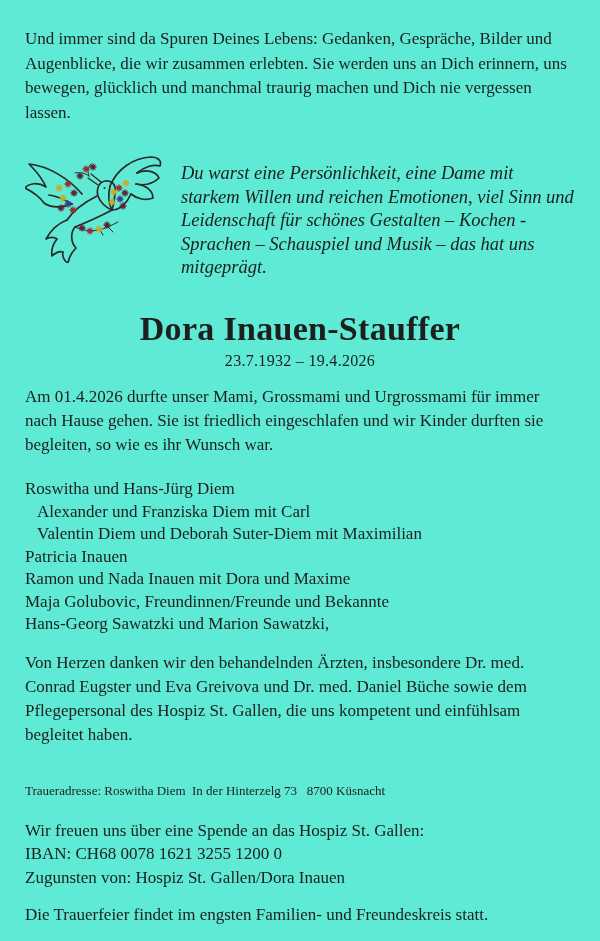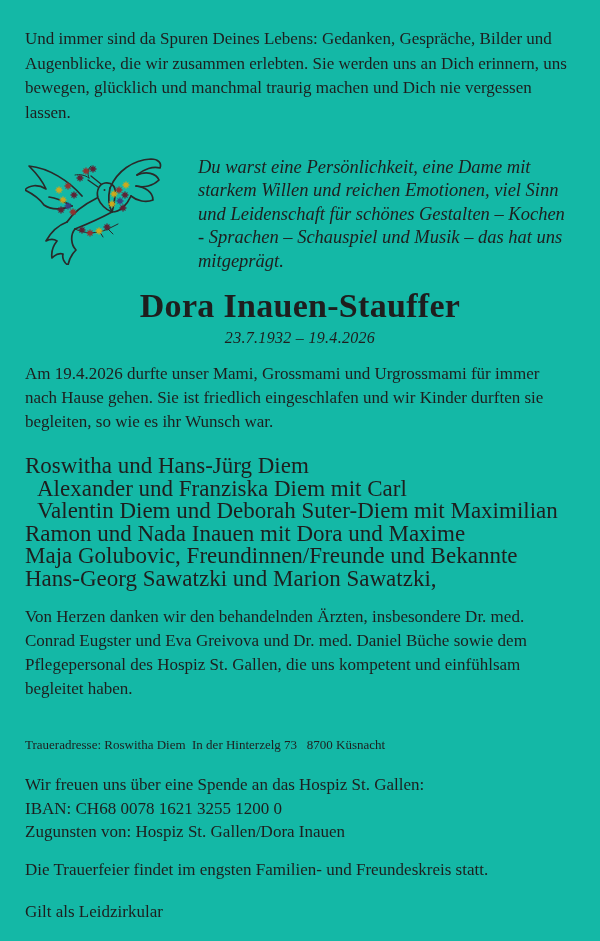--- a/index.html
+++ b/index.html
@@ -2,47 +2,47 @@
 <html><head>
 <meta charset="utf-8">
 <style>
   html, body { margin: 0; padding: 0; background: #ffffff; }
   .page {
     position: relative;
     width: 600px;
     height: 941px;
     box-sizing: border-box;
     padding: 27px 25px 0 25px;
-    background: #14b8a6;
+    background: #5eead4;
     color: #1e1e1e;
     font-family: "Liberation Serif", serif;
     overflow: hidden;
   }
   .para { margin: 0; font-size: 17px; line-height: 24.5px; max-width: 552px; }
   .intro { }
-  .dove-row { display: flex; align-items: center; margin-top: 30px; height: 112px; gap: 17px; }
+  .dove-row { display: flex; align-items: flex-start; margin-top: 30px; height: 112px; }
   .dove-svg { width: 142px; height: 108px; flex: none; }
   .quote {
     font-style: italic;
     font-size: 18.5px;
     line-height: 23.5px;
     margin: 7px 0 0 14px;
     max-width: 404px;
   }
   .name {
-    margin-top: 19px;
+    margin-top: 42px;
     text-align: center;
     font-size: 34px;
     font-weight: 700;
     line-height: 1.15;
     letter-spacing: 0.3px;
   }
-  .dates { text-align: center; font-size: 16px; margin-top: 4px; letter-spacing: 0.3px; font-style: italic; }
+  .dates { text-align: center; font-size: 16px; margin-top: 4px; letter-spacing: 0.3px; }
   .announce { margin-top: 15px; line-height: 24px; }
-  .family { margin-top: 21px; font-size: 23px; line-height: 22.5px; }
+  .family { margin-top: 21px; font-size: 17px; line-height: 22.5px; }
   .family .row { white-space: nowrap; }
   .family .indent { padding-left: 12px; }
   .thanks { margin-top: 15px; line-height: 24px; max-width: 556px; }
   .address { margin-top: 36px; font-size: 13px; white-space: pre-wrap; }
   .donation { margin-top: 20px; font-size: 17px; line-height: 23.5px; }
   .funeral { margin-top: 16px; font-size: 17px; }
   .circular { margin-top: 22px; font-size: 17px; }
 </style>
 </head>
 <body>
@@ -107,26 +107,27 @@
       <use href="#fl" x="65" y="76" stroke="#93302e"></use>
       <use href="#fl" x="74" y="74" stroke="#d0a91c"></use>
       <use href="#fl" x="82" y="70" stroke="#5e2033"></use>
     </svg>
     <p class="quote">Du warst eine Persönlichkeit, eine Dame mit starkem Willen und reichen Emotionen, viel Sinn und Leidenschaft für schönes Gestalten – Kochen - Sprachen – Schauspiel und Musik – das hat uns mitgeprägt.</p>
   </div>
 
   <div class="name">Dora Inauen-Stauffer</div>
   <div class="dates">23.7.1932 – 19.4.2026</div>
 
-  <p class="para announce">Am 19.4.2026 durfte unser Mami, Grossmami und Urgrossmami für immer nach Hause gehen. Sie ist friedlich eingeschlafen und wir Kinder durften sie begleiten, so wie es ihr Wunsch war.</p>
+  <p class="para announce">Am 01.4.2026 durfte unser Mami, Grossmami und Urgrossmami für immer nach Hause gehen. Sie ist friedlich eingeschlafen und wir Kinder durften sie begleiten, so wie es ihr Wunsch war.</p>
 
   <div class="family">
     <div class="row">Roswitha und Hans-Jürg Diem</div>
     <div class="row indent">Alexander und Franziska Diem mit Carl</div>
     <div class="row indent">Valentin Diem und Deborah Suter-Diem mit Maximilian</div>
+    <div class="row">Patricia Inauen</div>
     <div class="row">Ramon und Nada Inauen mit Dora und Maxime</div>
     <div class="row">Maja Golubovic, Freundinnen/Freunde und Bekannte</div>
     <div class="row">Hans-Georg Sawatzki und Marion Sawatzki,</div>
   </div>
 
   <p class="para thanks">Von Herzen danken wir den behandelnden Ärzten, insbesondere Dr. med. Conrad Eugster und Eva Greivova und Dr. med. Daniel Büche sowie dem Pflegepersonal des Hospiz St. Gallen, die uns kompetent und einfühlsam begleitet haben.</p>
 
   <div class="address">Traueradresse: Roswitha Diem  In der Hinterzelg 73   8700 Küsnacht</div>
 
   <div class="donation">

